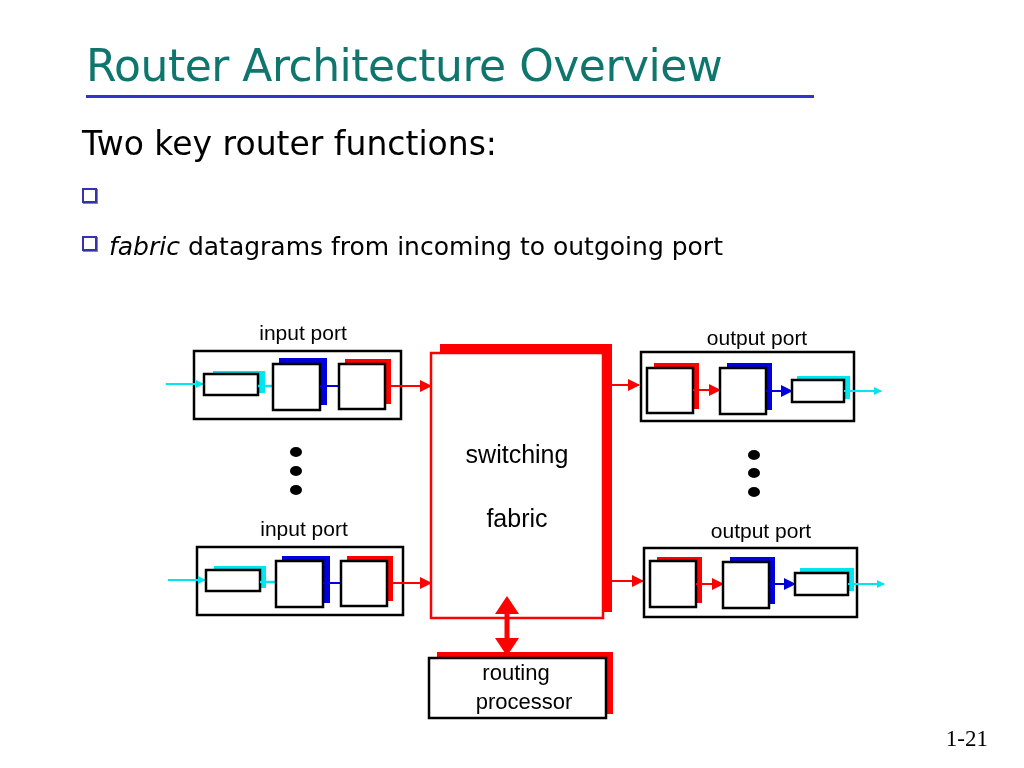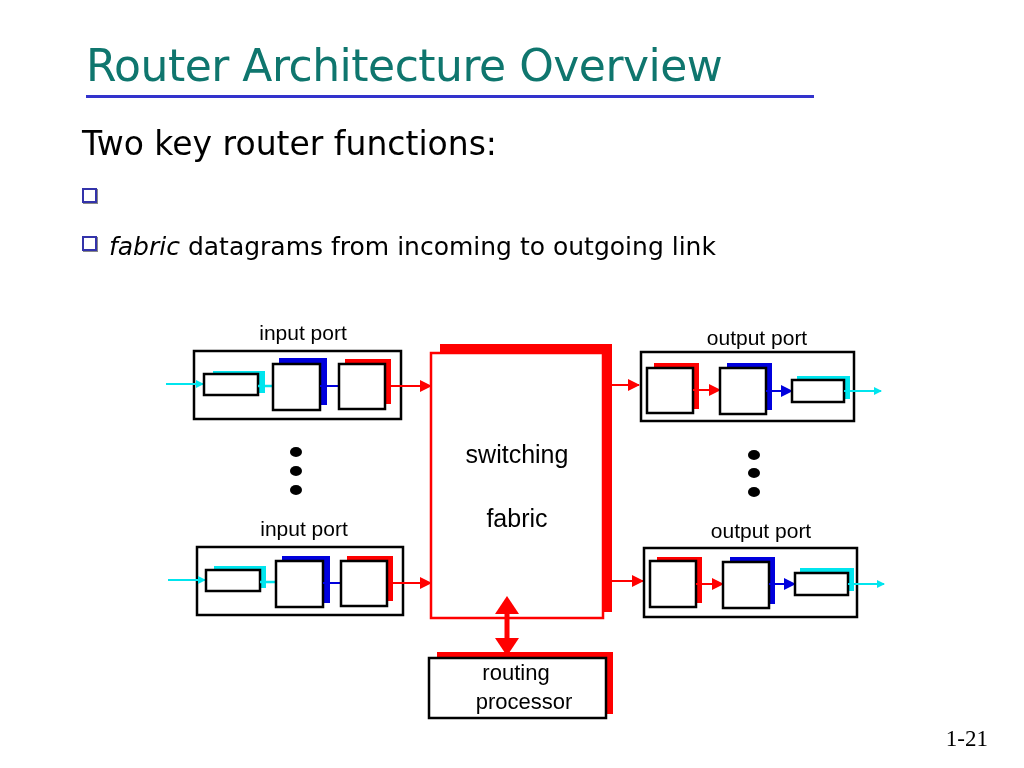--- a/index.html
+++ b/index.html
@@ -47,21 +47,21 @@
 
 <h1 class="title">Router Architecture Overview</h1>
 <div class="title-rule"></div>
 
 <div class="subhead">Two key router functions:</div>
 
 <div class="bullet b1">
   <span class="box"></span>
 </div>
 <div class="bullet b2">
-  <span class="box"></span><i>fabric</i><span> datagrams from incoming to outgoing link</span>
+  <span class="box"></span><i>fabric</i><span> datagrams from incoming to outgoing port</span>
 </div>
 
 <svg class="diagram" width="1024" height="768" viewBox="0 0 1024 768">
   <defs>
     <marker id="ah-cyan" markerWidth="8" markerHeight="8" refX="7" refY="4" orient="auto" markerUnits="userSpaceOnUse">
         <path d="M0,0 L8,4 L0,8 z" fill="#00e5ee"></path>
       </marker>
     <marker id="ah-blue" markerWidth="12" markerHeight="12" refX="11" refY="6" orient="auto" markerUnits="userSpaceOnUse">
         <path d="M0,0 L12,6 L0,12 z" fill="#0000dd"></path>
       </marker>

